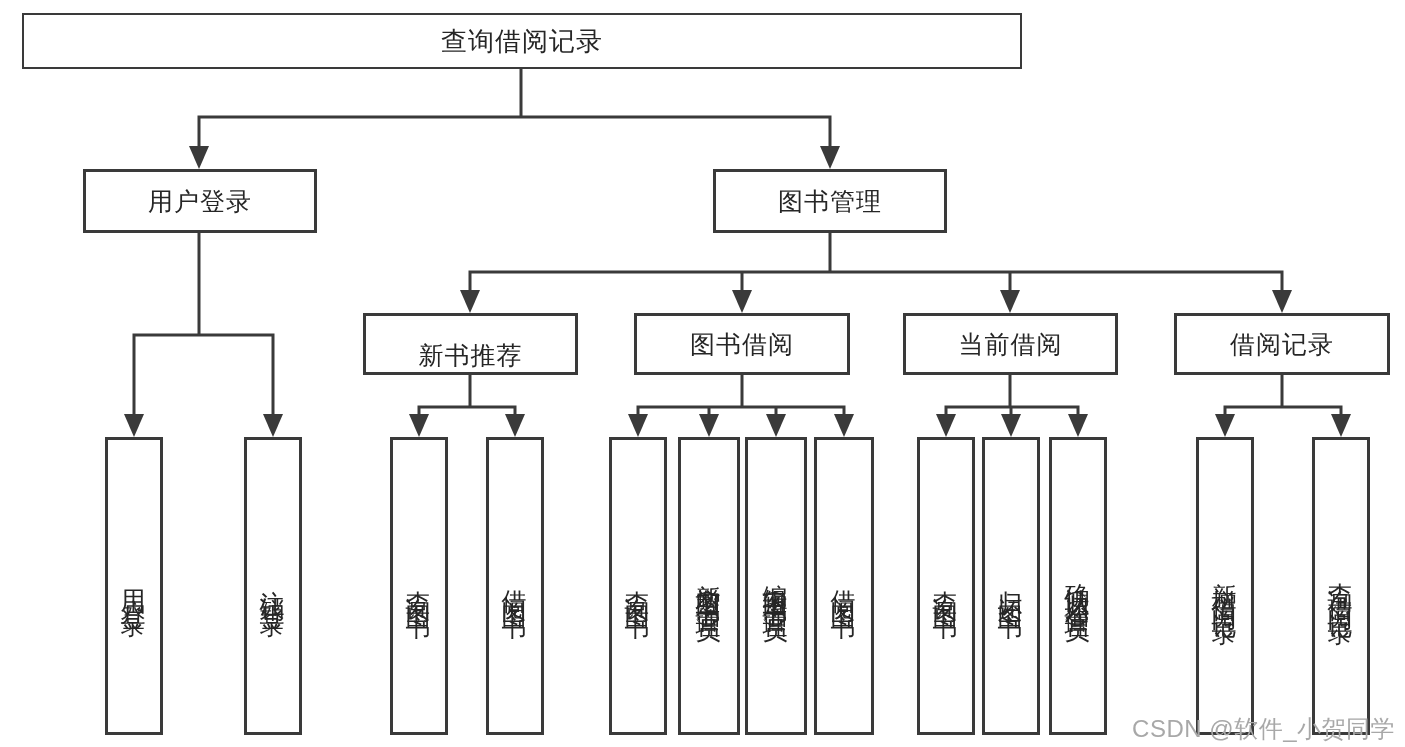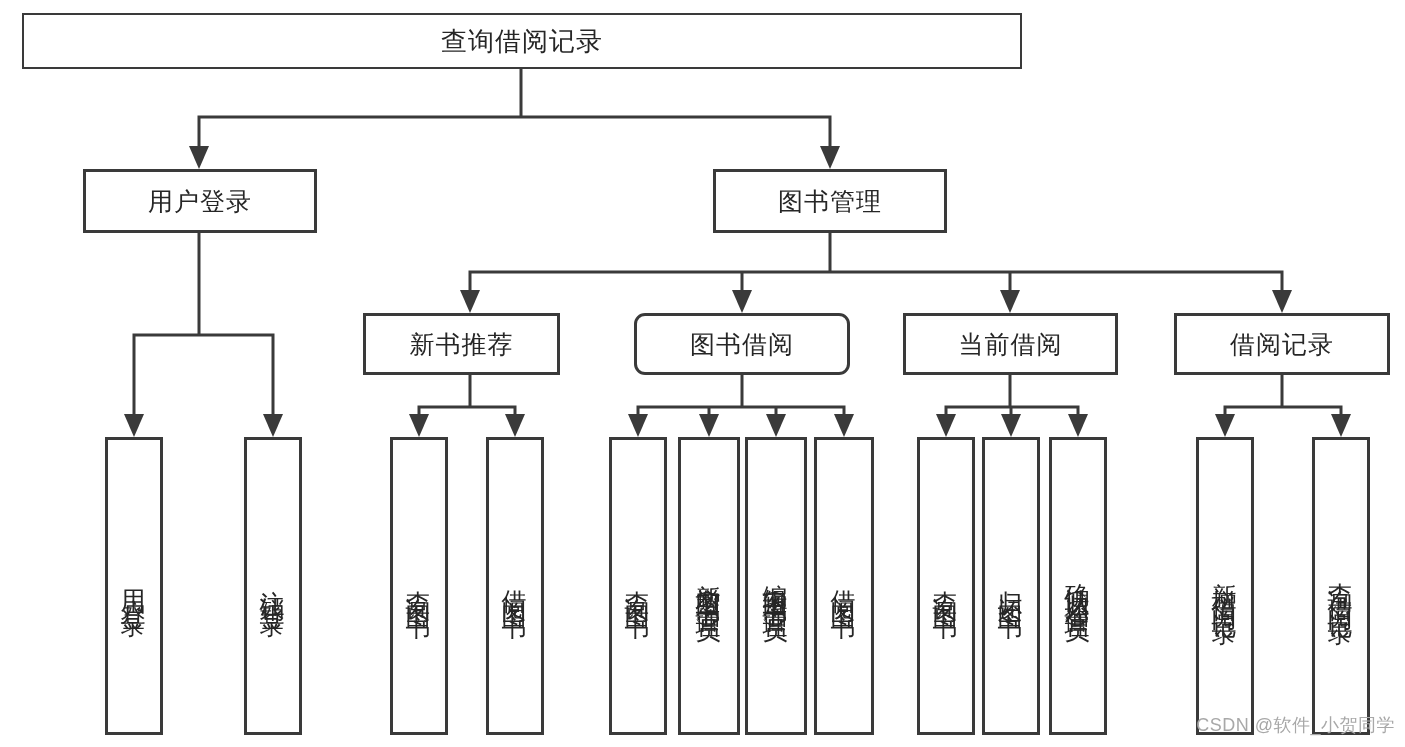--- a/index.html
+++ b/index.html
@@ -43,21 +43,21 @@
     font-size: 25px;
     letter-spacing: 8px;
     white-space: nowrap;
   }
   .vtext.long { letter-spacing: 5px; }
   .watermark {
     position: absolute;
     right: 10px;
     top: 713px;
     z-index: 5;
-    font-size: 18px;
+    font-size: 24px;
     color: #a8a8a8;
     letter-spacing: 0.5px;
     white-space: nowrap;
   }
 </style>
 </head>
 <body>
 
 <div class="stage">
 
@@ -96,24 +96,24 @@
     <span class="label">查询借阅记录</span>
   </div>
 
   <div class="node" style="left:83px; top:169px; width:234px; height:64px;">
     <span class="label">用户登录</span>
   </div>
   <div class="node" style="left:713px; top:169px; width:234px; height:64px;justify-content:center;">
     <span class="label">图书管理</span>
   </div>
 
-  <div class="node" style="left:363px; top:313px; width:197px; height:62px;">
+  <div class="node" style="left:363px; top:313px; width:215px; height:62px;align-items:flex-end;">
     <span class="label">新书推荐</span>
   </div>
-  <div class="node" style="left:634px; top:313px; width:216px; height:62px;border-radius:11px;">
+  <div class="node" style="left:634px; top:313px; width:216px; height:62px;">
     <span class="label">图书借阅</span>
   </div>
   <div class="node" style="left:903px; top:313px; width:215px; height:62px;">
     <span class="label">当前借阅</span>
   </div>
   <div class="node" style="left:1174px; top:313px; width:216px; height:62px;">
     <span class="label">借阅记录</span>
   </div>
 
   <div class="node leaf" style="left:105px; top:437px; width:58px; height:298px;">

